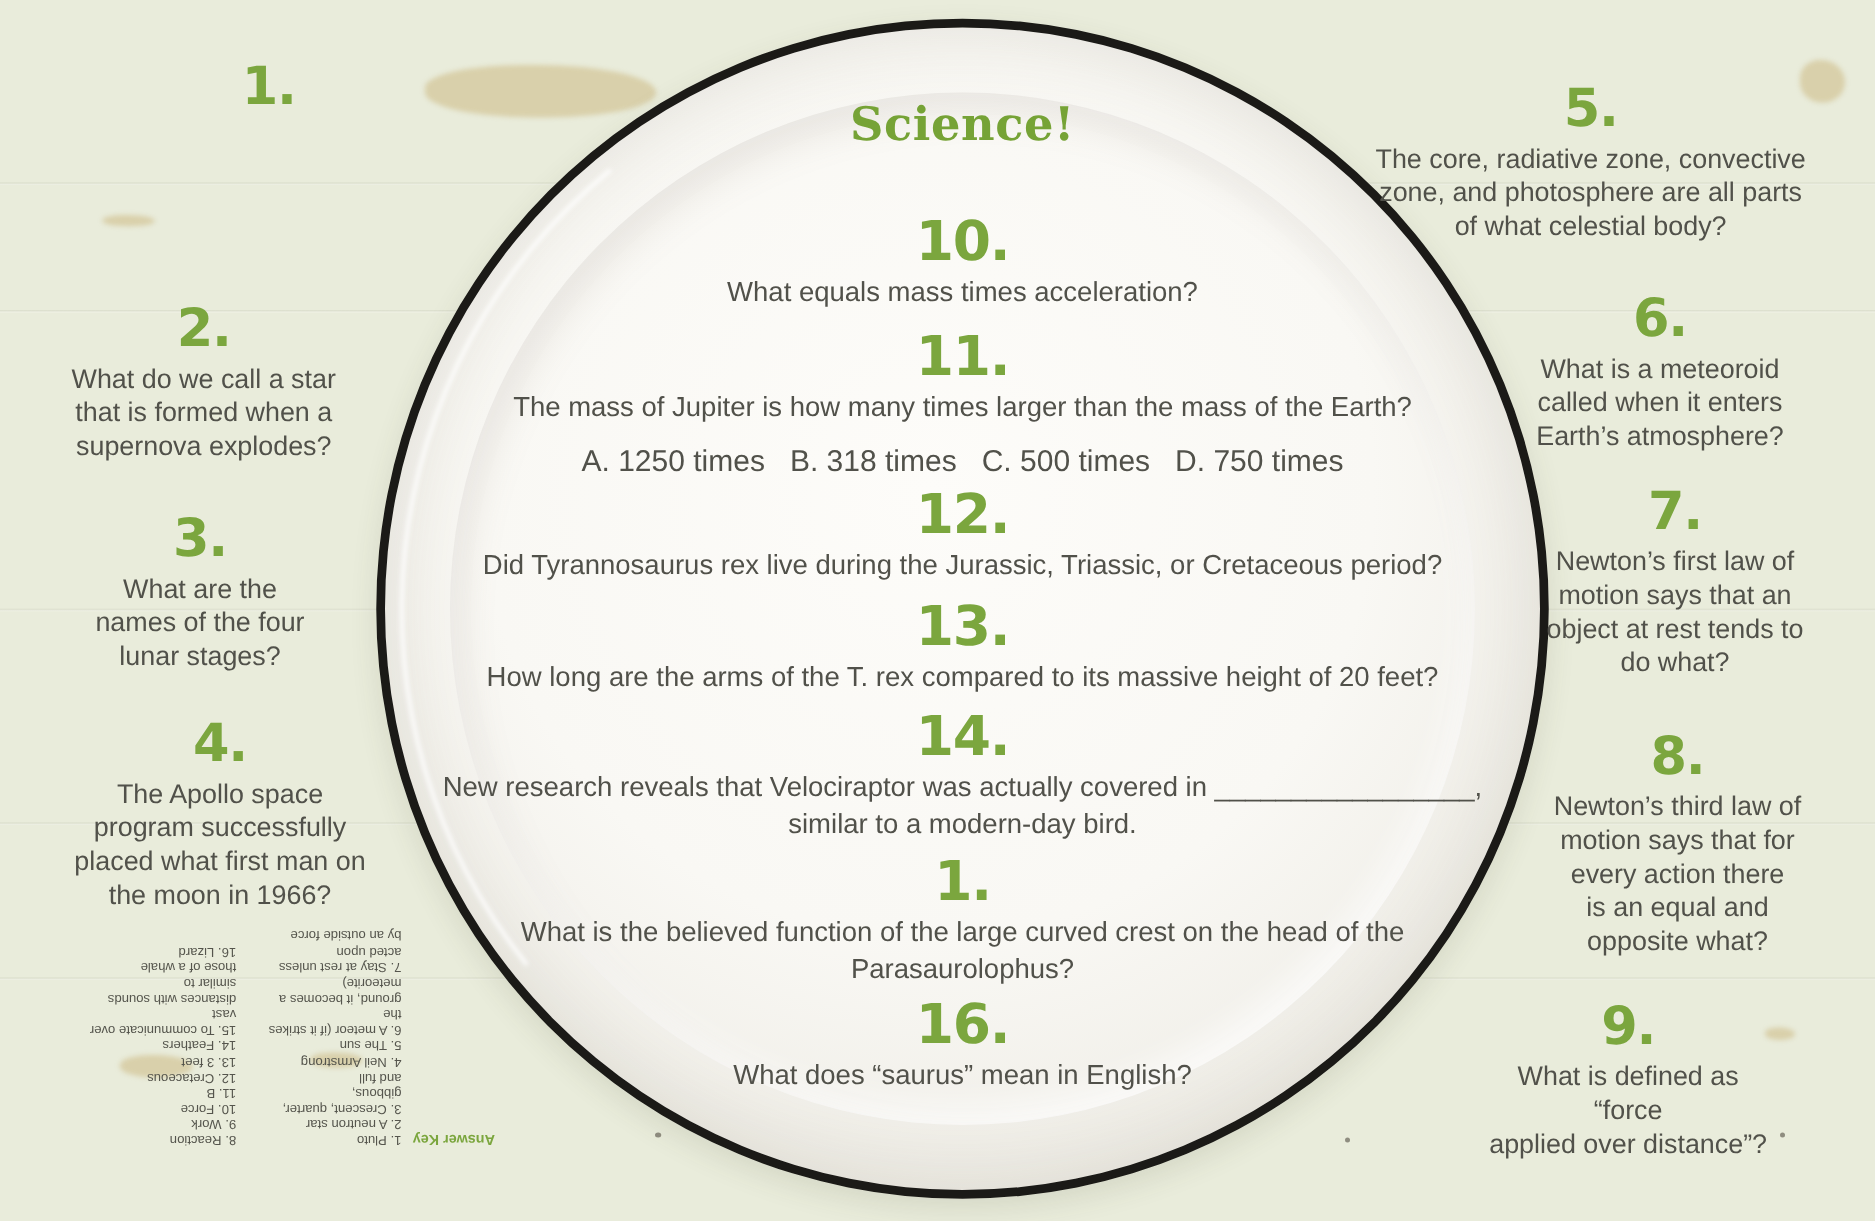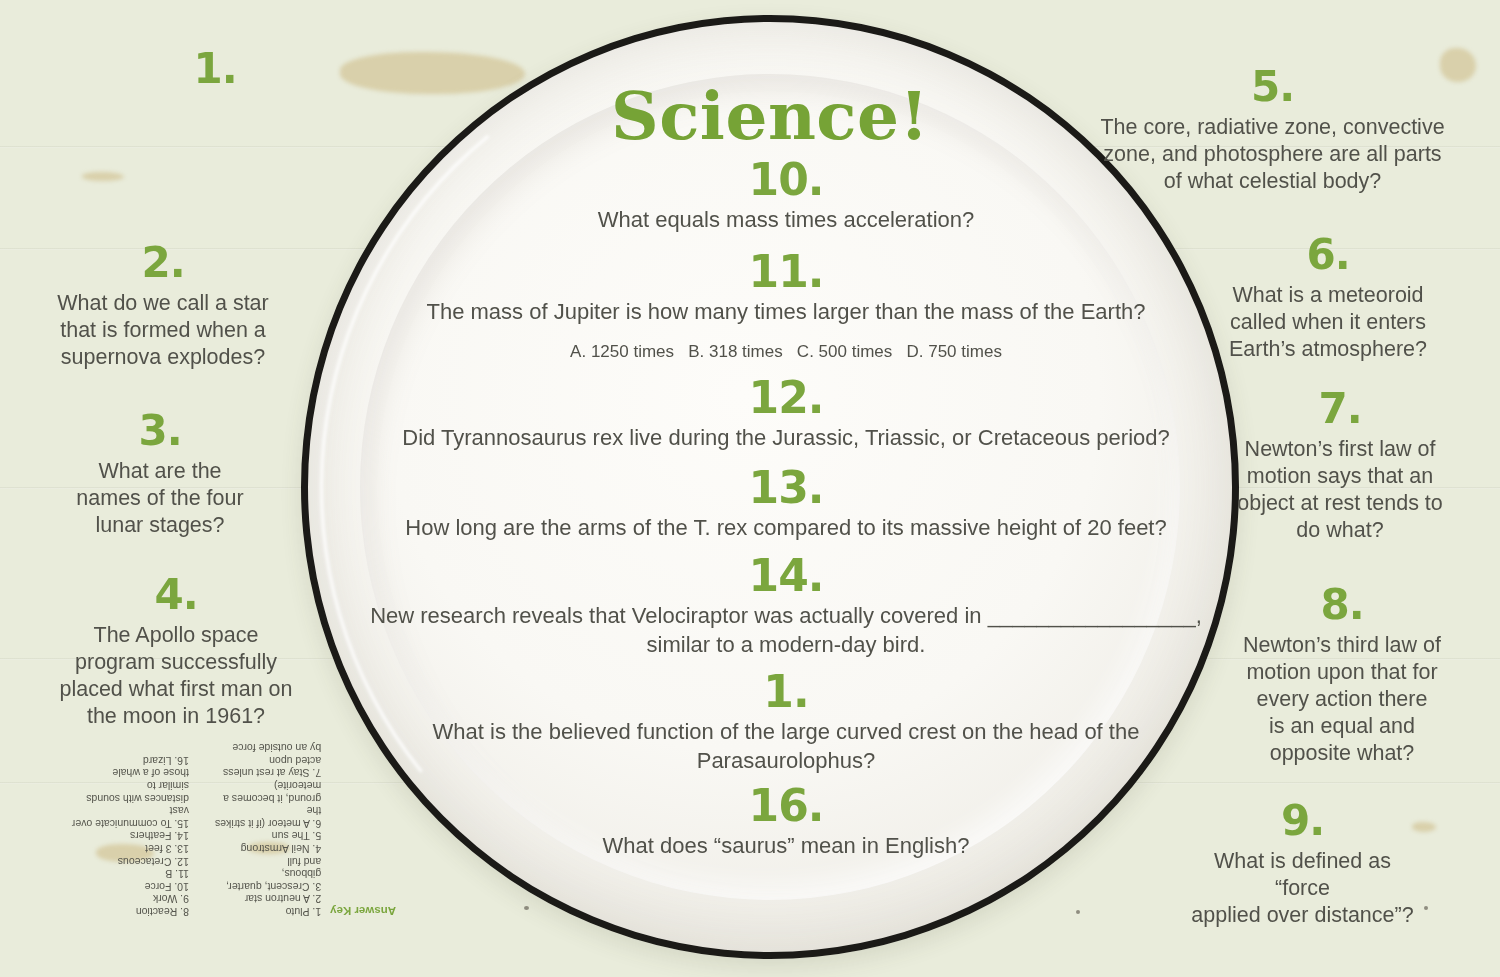--- a/index.html
+++ b/index.html
@@ -34,33 +34,33 @@
   .plate-highlight{
     position:absolute; inset:12px; border-radius:50%;
     border:3px solid transparent; border-left-color:rgba(255,255,255,0.9);
     transform:rotate(6deg); filter:blur(1.5px); pointer-events:none;
   }
 
   .page-title{
     position:absolute; top:55px; left:0; width:100%;
     text-align:center; margin:0;
     font-family:"DejaVu Serif", serif; font-weight:bold;
-    font-size:66px; color:#76a336; letter-spacing:0.5px;
-  }
-
-  .pq{position:absolute; left:16px; width:100%; text-align:center;}
+    font-size:37px; color:#76a336; letter-spacing:0.5px;
+  }
+
+  .pq{position:absolute; left:0; width:100%; text-align:center;margin-top:14px;}
   .qnum{
     font-family:"DejaVu Sans", sans-serif; font-weight:bold;
     font-size:44px; line-height:1; color:#7ba63e; letter-spacing:-1px;
   }
   .qtext{
     white-space:pre-line; font-size:22px; line-height:1.32; color:#51514a;
     margin-top:3px;
   }
-  .qopts{white-space:pre-wrap; font-size:17px; color:#51514a; margin-top:16px;}
+  .qopts{white-space:pre-wrap; font-size:24px; color:#51514a; margin-top:16px;}
 
   
   .q{position:absolute; text-align:center;}
   .q .qnum{font-size:42px;}
   .q .qtext{font-size:21.5px; line-height:1.26; margin-top:6px;}
   .q1{left:55px;  top:48px;  width:320px;}
   .q2{left:48px;  top:242px; width:230px;}
   .q3{left:62px;  top:410px; width:196px;}
   .q4{left:51px;  top:574px; width:250px;}
   .q5{left:1100px; top:66px;  width:345px;}
@@ -161,21 +161,21 @@
     <div class="qnum">3.</div>
     <div class="qtext">What are the
 names of the four
 lunar stages?</div>
   </section>
   <section class="q q4">
     <div class="qnum">4.</div>
     <div class="qtext">The Apollo space
 program successfully
 placed what first man on
-the moon in 1961?</div>
+the moon in 1966?</div>
   </section>
 
   <section class="q q5">
     <div class="qnum">5.</div>
     <div class="qtext">The core, radiative zone, convective
 zone, and photosphere are all parts
 of what celestial body?</div>
   </section>
   <section class="q q6">
     <div class="qnum">6.</div>
@@ -186,21 +186,21 @@
   <section class="q q7">
     <div class="qnum">7.</div>
     <div class="qtext">Newton’s first law of
 motion says that an
 object at rest tends to
 do what?</div>
   </section>
   <section class="q q8">
     <div class="qnum">8.</div>
     <div class="qtext">Newton’s third law of
-motion upon that for
+motion says that for
 every action there
 is an equal and
 opposite what?</div>
   </section>
   <section class="q q9">
     <div class="qnum">9.</div>
     <div class="qtext">What is defined as “force
 applied over distance”?</div>
   </section>
 

